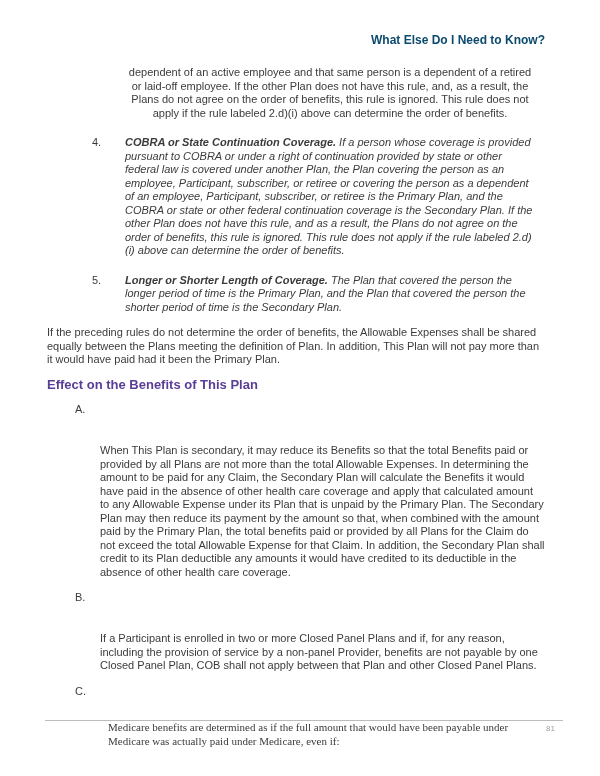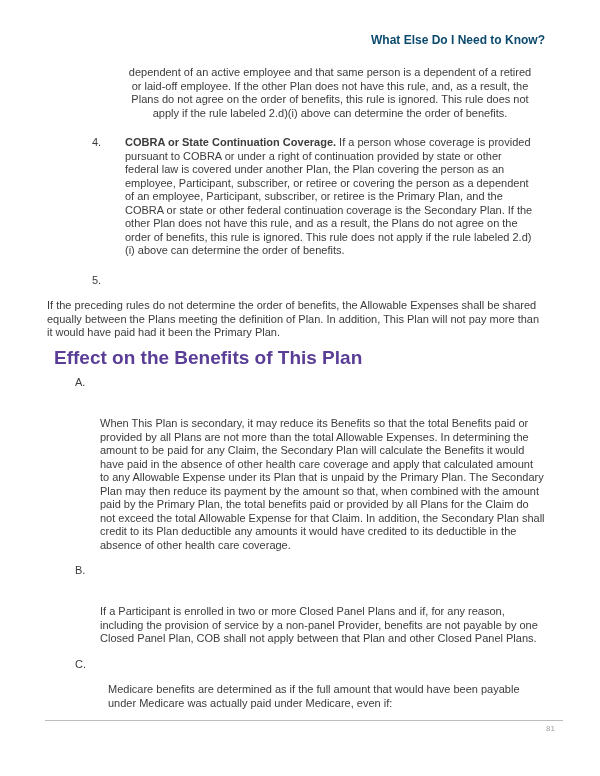--- a/index.html
+++ b/index.html
@@ -39,50 +39,51 @@
     display: flex;
     margin-top: 16px;
   }
   .num-item .num-label {
     margin-left: 45px;
     width: 33px;
     flex: 0 0 33px;
   }
   .num-item .num-text {
     width: 410px;
+    font-style: italic;
   }
   .bold-lead { font-weight: bold; }
   .closing-para {
     margin-top: 12px;
     width: 496px;
   }
   .section-heading {
     margin-top: 11px;
-    font-size: 19px;
+    font-size: 13px;
     font-weight: bold;
     color: #5a3d96;
-    margin-left: 7px;
   }
   .letter-item {
     display: flex;
     margin-top: 12px;
   }
   .letter-item .letter-label {
     margin-left: 28px;
     width: 25px;
     flex: 0 0 25px;
   }
   .letter-item .letter-text {
     width: 445px;
     margin-top: 41px;
   }
   .medicare-para {
-    margin-top: 12px;
+    margin-top: 23px;
     margin-left: 61px;
     width: 437px;
+    font-family: Liberation Serif, serif;
   }
   .footer-rule {
     position: absolute;
     left: 45px;
     top: 720px;
     width: 518px;
     height: 1px;
     background: #bcbcbc;
   }
   .footer-text {
@@ -113,20 +114,23 @@
 
     <div class="num-item">
       <span class="num-label">4.</span>
       <p class="num-text">
         <span class="bold-lead">COBRA or State Continuation Coverage.</span><span> If a person whose coverage is provided pursuant to COBRA or under a right of continuation provided by state or other federal law is covered under another Plan, the Plan covering the person as an employee, Participant, subscriber, or retiree or covering the person as a dependent of an employee, Participant, subscriber, or retiree is the Primary Plan, and the COBRA or state or other federal continuation coverage is the Secondary Plan. If the other Plan does not have this rule, and as a result, the Plans do not agree on the order of benefits, this rule is ignored. This rule does not apply if the rule labeled 2.d)(i) above can determine the order of benefits.</span>
       </p>
     </div>
 
     <div class="num-item">
       <span class="num-label">5.</span>
+      <p class="num-text">
+        <span class="bold-lead">Longer or Shorter Length of Coverage.</span><span> The Plan that covered the person the longer period of time is the Primary Plan, and the Plan that covered the person the shorter period of time is the Secondary Plan.</span>
+      </p>
     </div>
 
     <p class="closing-para">If the preceding rules do not determine the order of benefits, the Allowable Expenses shall be shared equally between the Plans meeting the definition of Plan. In addition, This Plan will not pay more than it would have paid had it been the Primary Plan.</p>
 
     <h2 class="section-heading">Effect on the Benefits of This Plan</h2>
 
     <div class="letter-item">
       <span class="letter-label">A.</span>
       <p class="letter-text">When This Plan is secondary, it may reduce its Benefits so that the total Benefits paid or provided by all Plans are not more than the total Allowable Expenses. In determining the amount to be paid for any Claim, the Secondary Plan will calculate the Benefits it would have paid in the absence of other health care coverage and apply that calculated amount to any Allowable Expense under its Plan that is unpaid by the Primary Plan. The Secondary Plan may then reduce its payment by the amount so that, when combined with the amount paid by the Primary Plan, the total benefits paid or provided by all Plans for the Claim do not exceed the total Allowable Expense for that Claim. In addition, the Secondary Plan shall credit to its Plan deductible any amounts it would have credited to its deductible in the absence of other health care coverage.</p>
     </div>

